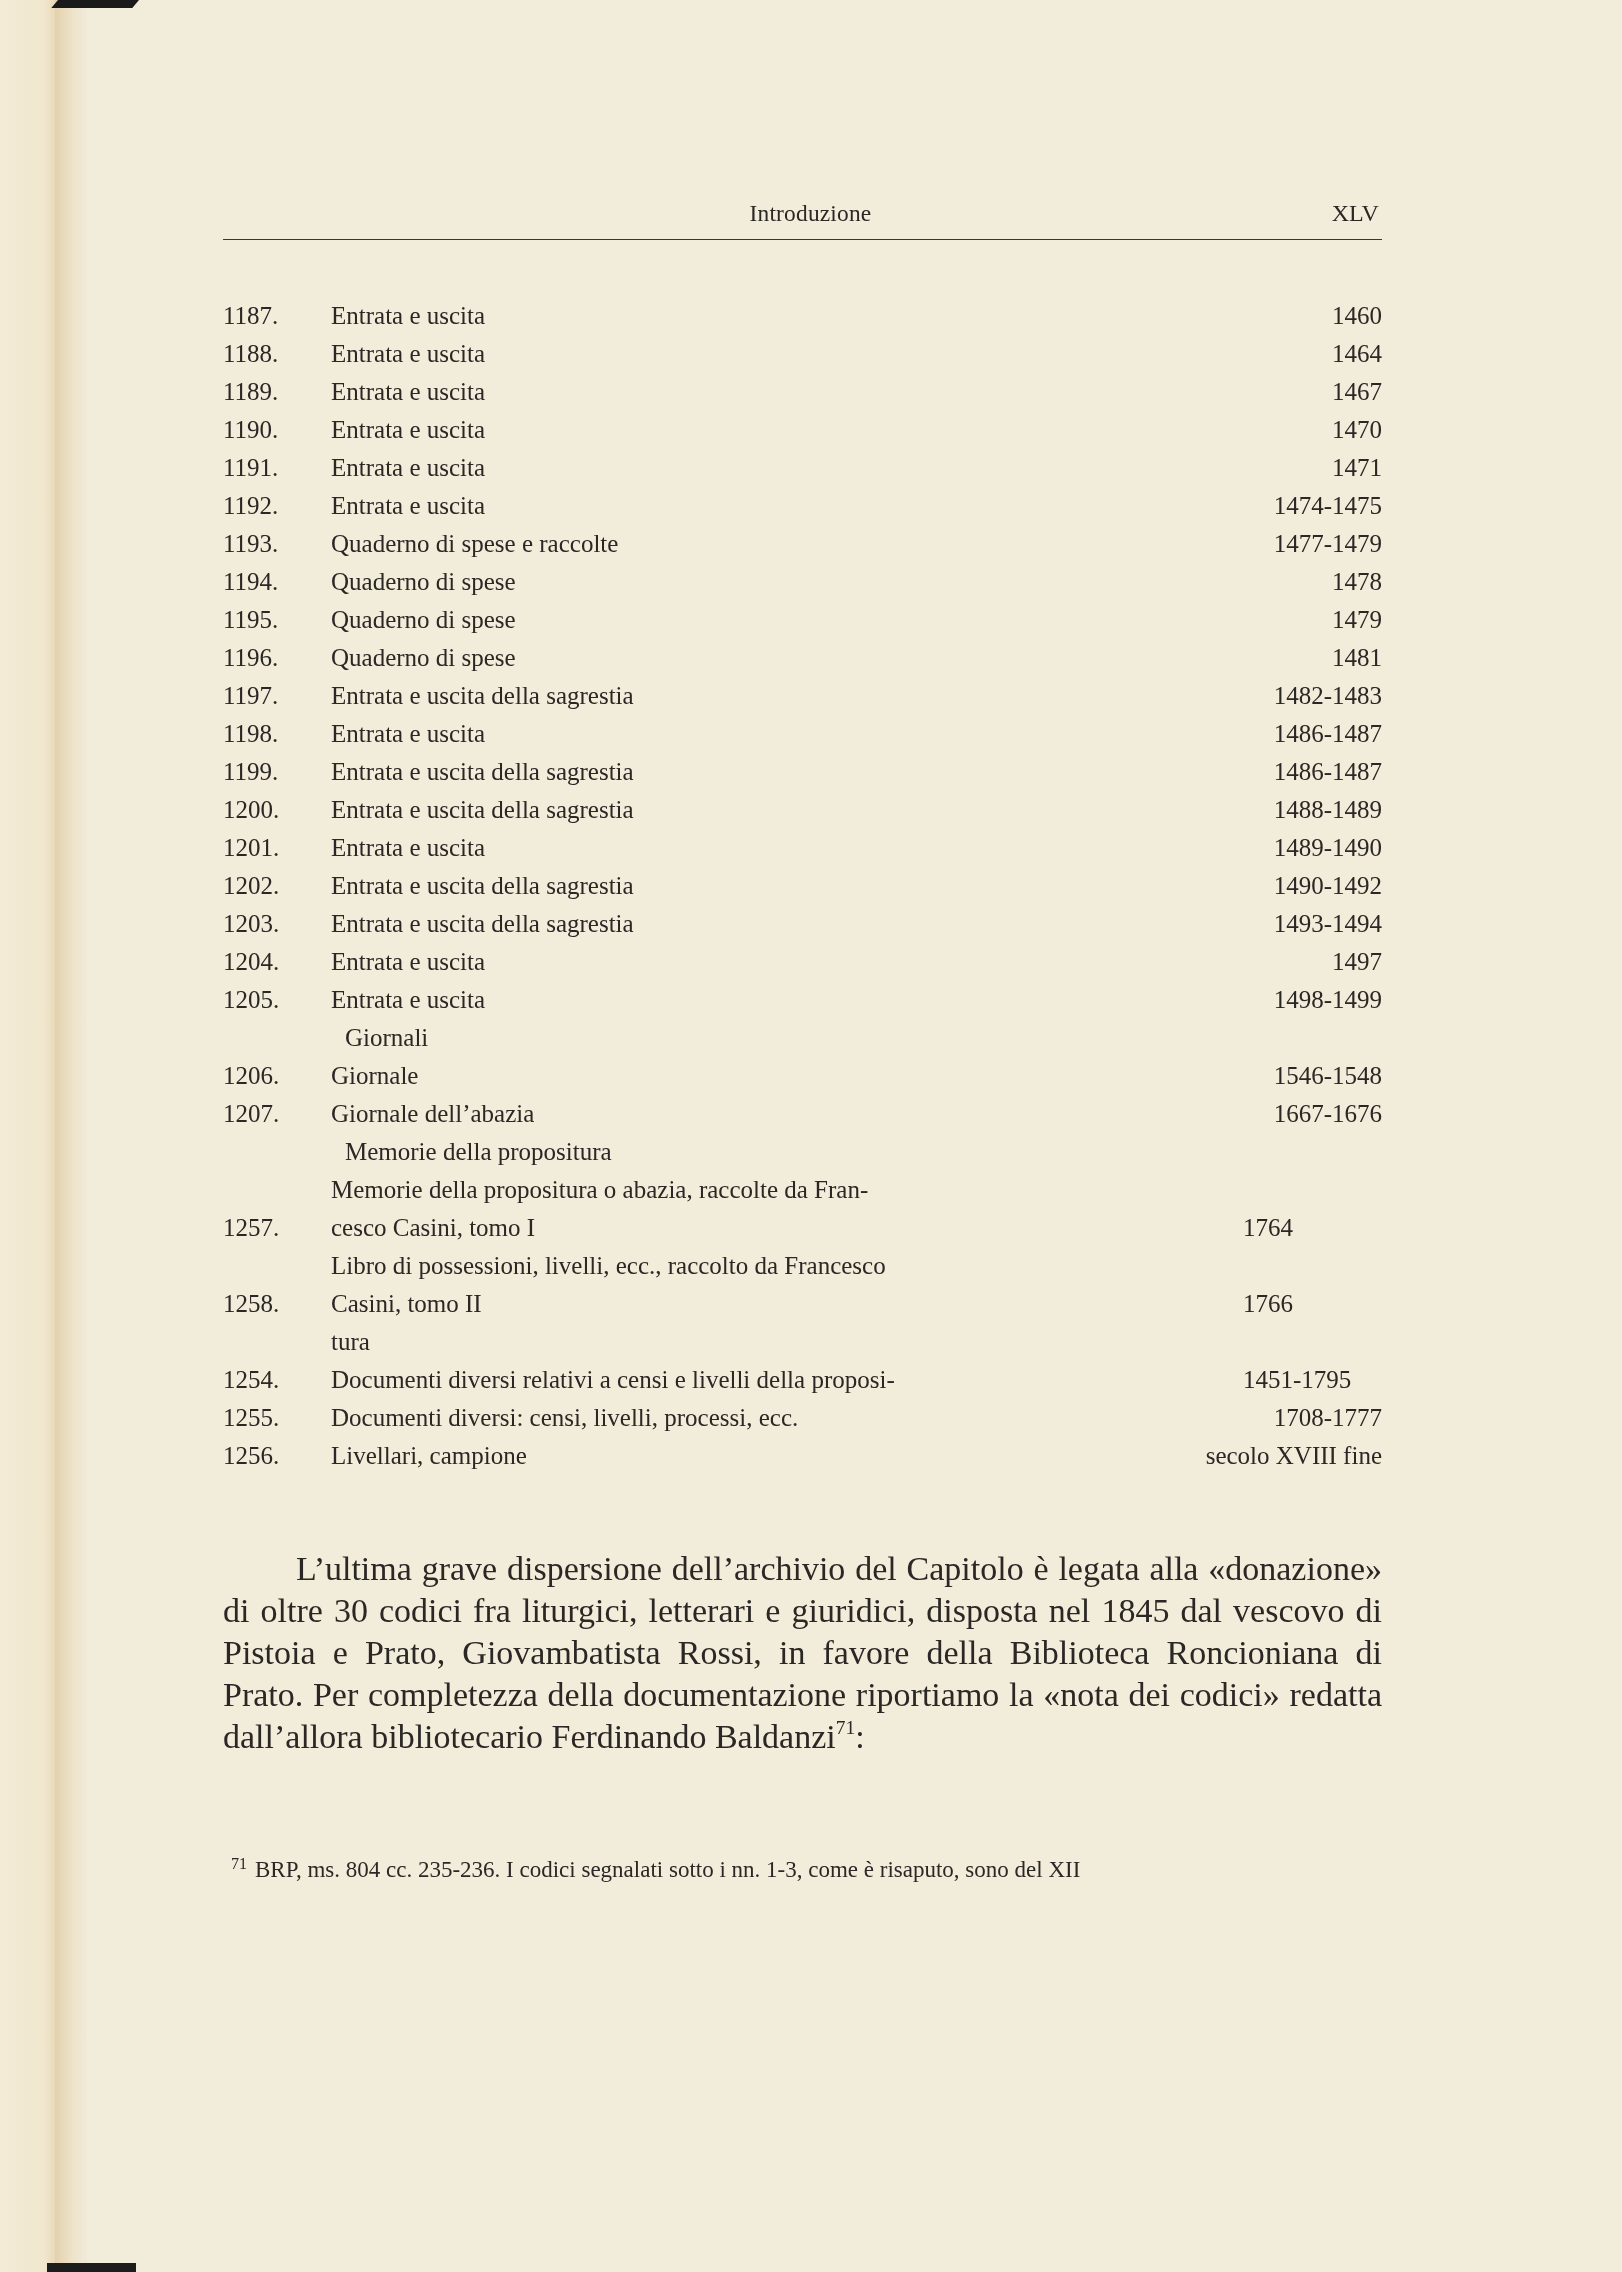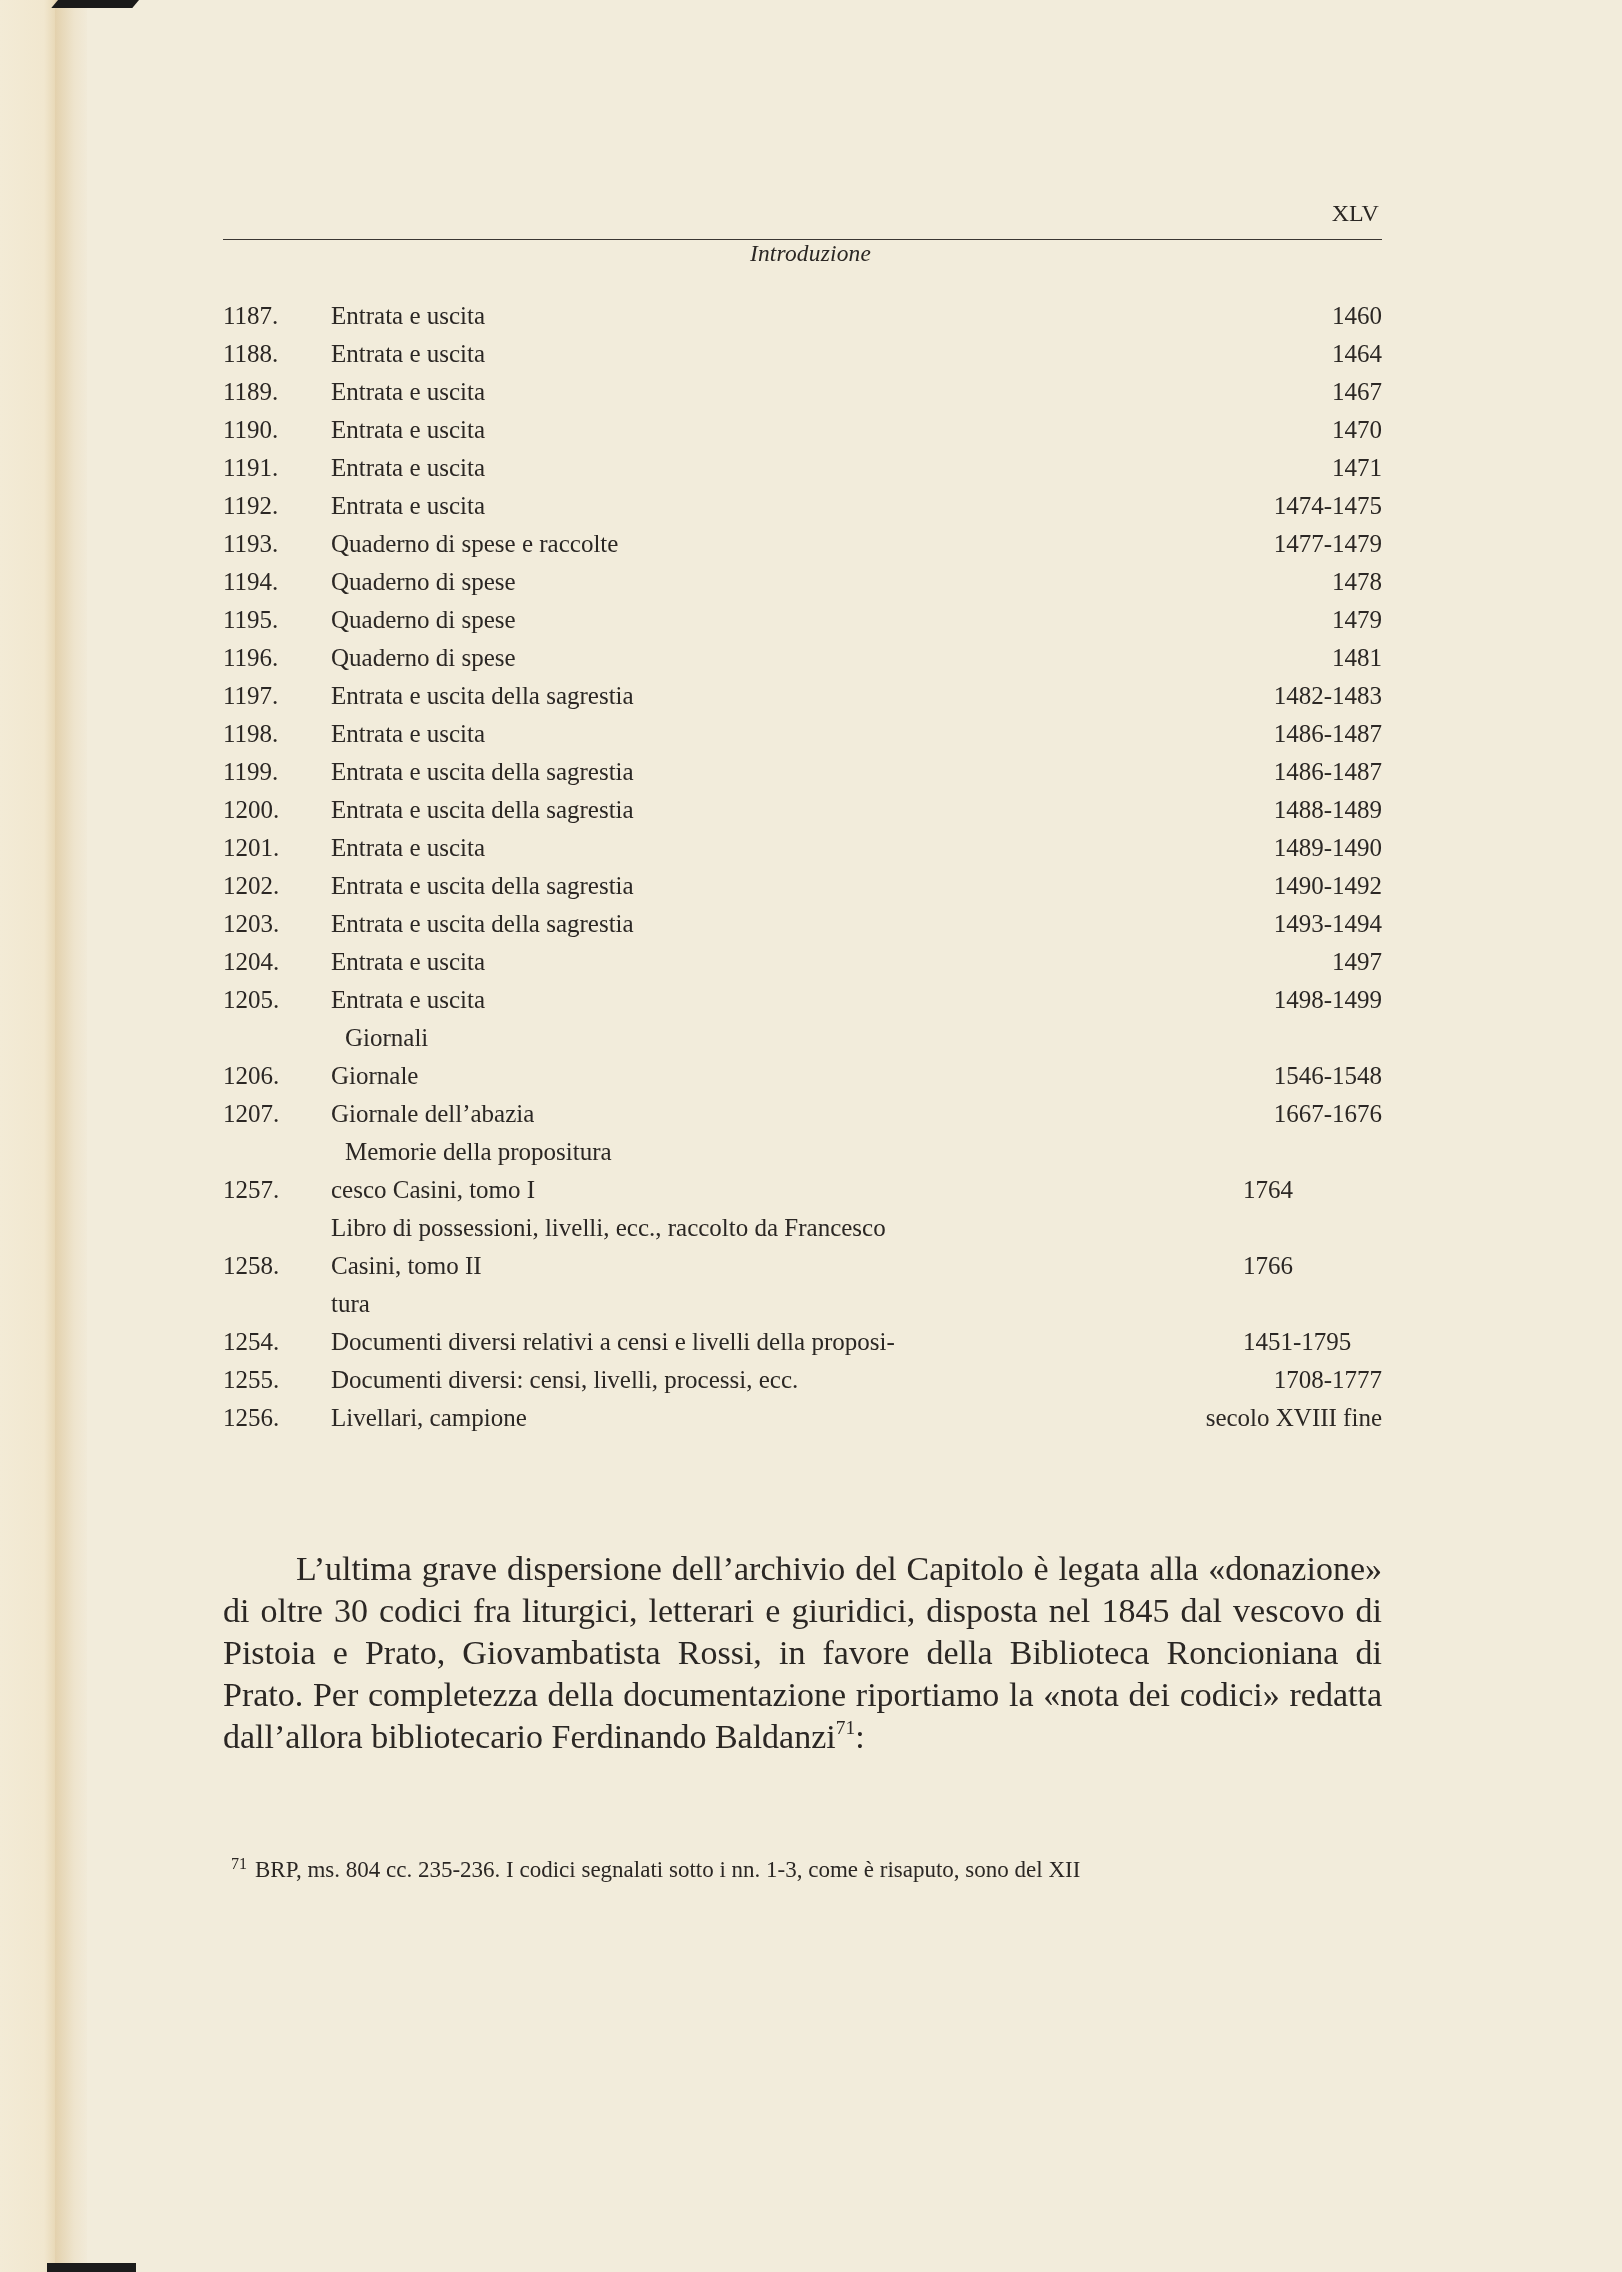--- a/index.html
+++ b/index.html
@@ -23,21 +23,21 @@
     }
     .corner-top { position: absolute; left: 58px; top: 0; width: 81px; height: 8px; background: #1a1a1a; transform: skewX(-40deg); transform-origin: top left; }
     .corner-bottom { position: absolute; left: 47px; bottom: 0; width: 89px; height: 9.7px; background: #1c1c1c; }
 
     .header {
       position: absolute; left: 223px; top: 200px; width: 1159px; height: 39px;
       border-bottom: 1.6px solid #3a3632;
     }
     .running-title {
       position: absolute; left: 16px; right: 0; top: 0; text-align: center;
-      font-style: italic; font-size: 23.4px; letter-spacing: 0.2px; margin-top: 40px;
+      font-size: 23.4px; letter-spacing: 0.2px;
     }
     .folio { position: absolute; right: 3.2px; top: 0; font-size: 24px; text-align: center; }
 
     .entries {
       position: absolute; left: 223px; top: 297px; width: 1159px;
       font-size: 25px; line-height: 38px;
     }
     .row { display: flex; align-items: flex-end; }
     .num { width: 108px; flex: none; }
     .desc { flex: 1; }
@@ -183,20 +183,21 @@
       <span class="desc">Giornale dell’abazia</span>
       <span class="date">1667-1676</span>
     </div>
     <div class="row subhead">
       <span class="num"></span>
       <span class="desc">Memorie della propositura</span>
     </div>
     <div class="row">
       <span class="num">1257.</span>
       <span class="desc wrap">
+        <span class="cont">Memorie della propositura o abazia, raccolte da Fran-</span>
         <span class="cont">cesco Casini, tomo I</span>
       </span>
       <span class="date">1764</span>
     </div>
     <div class="row">
       <span class="num">1258.</span>
       <span class="desc wrap">
         <span class="cont">Libro di possessioni, livelli, ecc., raccolto da Francesco</span>
         <span class="cont">Casini, tomo II</span>
       </span>

